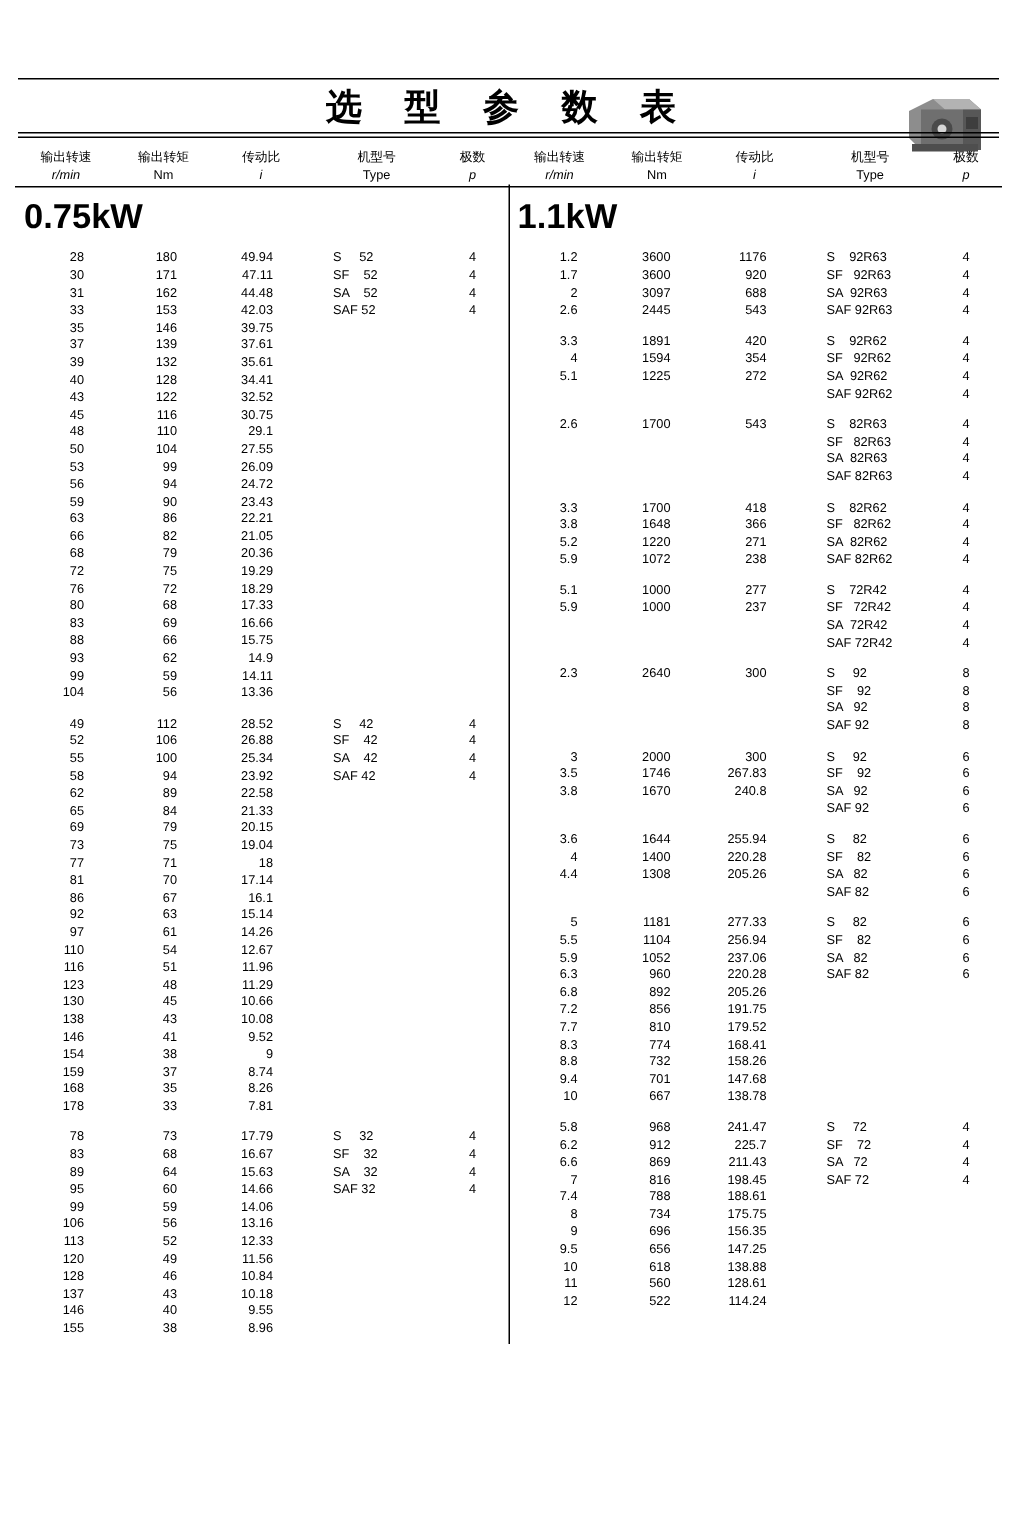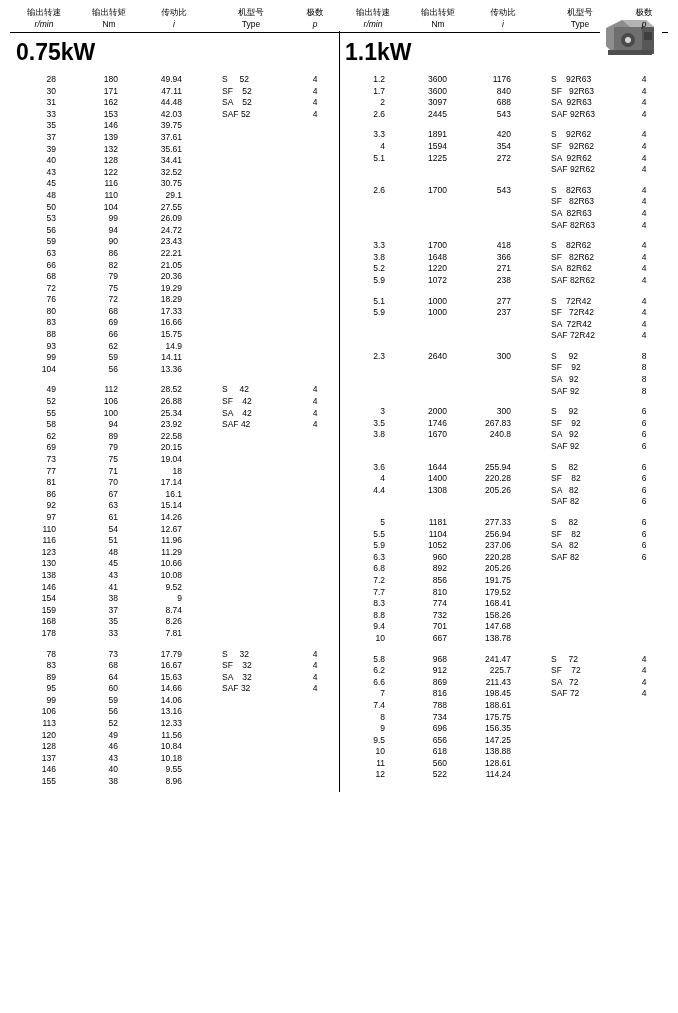--- a/index.html
+++ b/index.html
@@ -137,20 +137,26 @@
       <polygon points="22,6 46,6 54,13 30,13 22,6" fill="#b3b3b3"></polygon>
       <rect x="14" y="13" width="28" height="27" fill="#6f6f6f"></rect>
       <rect x="42" y="13" width="12" height="27" fill="#575757"></rect>
       <circle cx="28" cy="26" r="7" fill="#4a4a4a"></circle>
       <circle cx="28" cy="26" r="3" fill="#d6d6d6"></circle>
       <rect x="44" y="18" width="8" height="8" fill="#3e3e3e"></rect>
       <rect x="8" y="36" width="44" height="5" fill="#4e4e4e"></rect>
     </svg>
   </div>
 
+  <div class="title-block">
+    <div class="title-rule-top"></div>
+    <div class="title-text">选 型 参 数 表</div>
+    <div class="title-rule-bottom"></div>
+    <div class="title-rule-bottom2"></div>
+  </div>
 
   <div class="headers">
     <div class="half">
       <div class="hdr-row">
         <div class="hdr-cell c1 hdr-cn">输出转速</div>
         <div class="hdr-cell c2 hdr-cn">输出转矩</div>
         <div class="hdr-cell c3 hdr-cn">传动比</div>
         <div class="hdr-cell c4 hdr-cn">机型号</div>
         <div class="hdr-cell c5 hdr-cn">极数</div>
       </div>
@@ -402,20 +408,27 @@
               <div class="cell p5">4</div>
             </div>
             <div class="row">
               <div class="cell n1">62</div>
               <div class="cell n2">89</div>
               <div class="cell n3">22.58</div>
               <div class="cell t4" style="white-space: pre;">&nbsp;</div>
               <div class="cell p5">&nbsp;</div>
             </div>
             <div class="row">
+              <div class="cell n1">65</div>
+              <div class="cell n2">84</div>
+              <div class="cell n3">21.33</div>
+              <div class="cell t4" style="white-space: pre;">&nbsp;</div>
+              <div class="cell p5">&nbsp;</div>
+            </div>
+            <div class="row">
               <div class="cell n1">69</div>
               <div class="cell n2">79</div>
               <div class="cell n3">20.15</div>
               <div class="cell t4" style="white-space: pre;">&nbsp;</div>
               <div class="cell p5">&nbsp;</div>
             </div>
             <div class="row">
               <div class="cell n1">73</div>
               <div class="cell n2">75</div>
               <div class="cell n3">19.04</div>
@@ -625,21 +638,21 @@
             <div class="row">
               <div class="cell n1">1.2</div>
               <div class="cell n2">3600</div>
               <div class="cell n3">1176</div>
               <div class="cell t4" style="white-space: pre;">S    92R63</div>
               <div class="cell p5">4</div>
             </div>
             <div class="row">
               <div class="cell n1">1.7</div>
               <div class="cell n2">3600</div>
-              <div class="cell n3">840</div>
+              <div class="cell n3">920</div>
               <div class="cell t4" style="white-space: pre;">SF   92R63</div>
               <div class="cell p5">4</div>
             </div>
             <div class="row">
               <div class="cell n1">2</div>
               <div class="cell n2">3097</div>
               <div class="cell n3">688</div>
               <div class="cell t4" style="white-space: pre;">SA  92R63</div>
               <div class="cell p5">4</div>
             </div>

